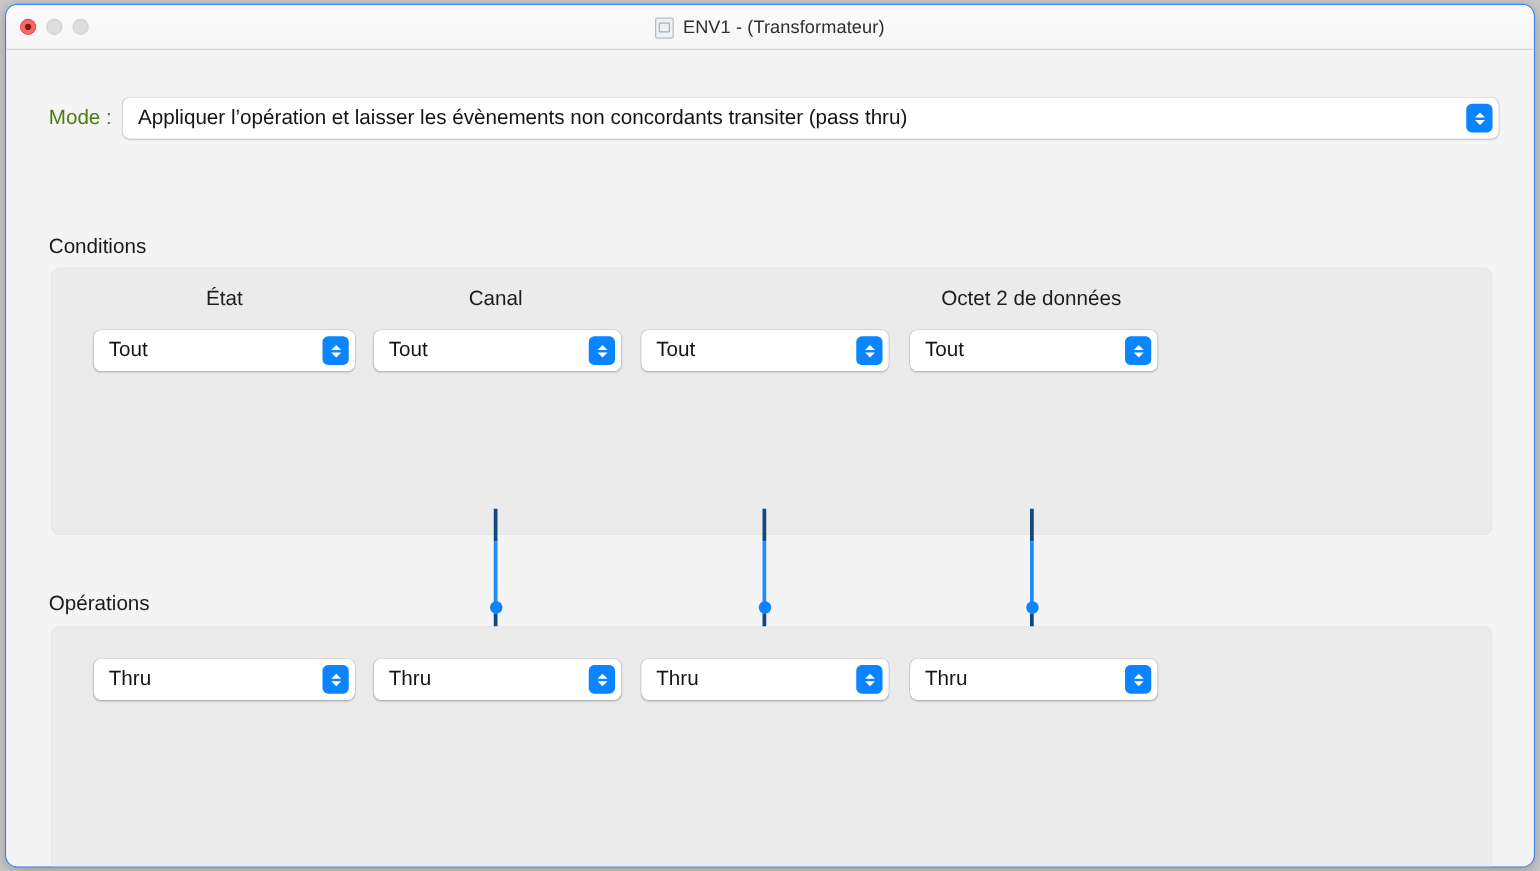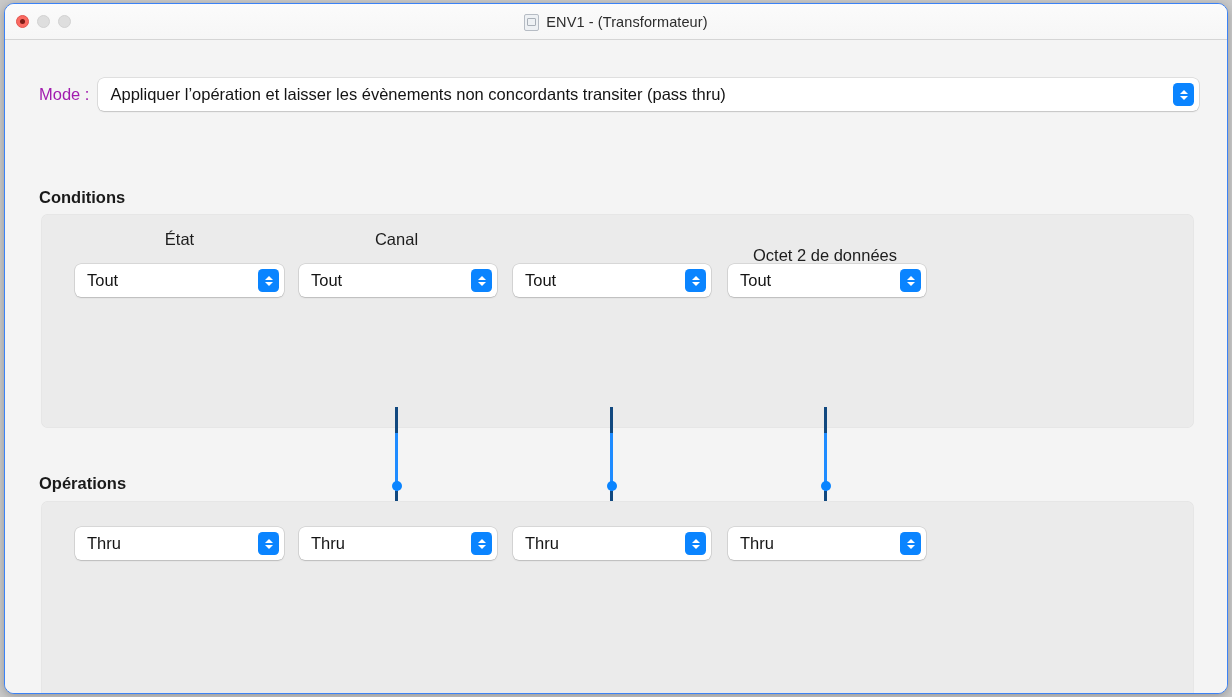--- a/index.html
+++ b/index.html
@@ -117,21 +117,21 @@
   .mode-row {
     position: absolute;
     left: 34px;
     top: 38px;
     right: 28px;
     display: flex;
     align-items: center;
   }
   .mode-label {
     font-size: 16.5px;
-    color: #a21caf;
+    color: #4d7c0f;
     margin-right: 9px;
     white-space: nowrap;
   }
 
   
   .popup {
     position: relative;
     height: 33px;
     background: #ffffff;
     border-radius: 6px;
@@ -170,21 +170,21 @@
   }
   .chev.up { border-bottom: 4.5px solid #ffffff; }
   .chev.down { border-top: 4.5px solid #ffffff; }
 
   .mode-popup { flex: 1; }
 
   
   .section-title {
     position: absolute;
     font-size: 16.5px;
-    font-weight: bold;
+    font-weight: normal;
     color: #1a1a1a;
   }
   #conditions-title { left: 34px; top: 148px; }
   #operations-title { left: 34px; top: 434px; }
 
   
   .panel {
     position: absolute;
     left: 36px;
     right: 33px;
@@ -294,21 +294,21 @@
           <div class="chev down"></div>
         </div>
       </div>
     </div>
 
     <div class="section-title" id="conditions-title">Conditions</div>
     <div class="panel" id="conditions-panel">
 
       <div class="col-head" style="left:258px; width:195px;">Canal</div>
       <div class="col-head" style="left:36px; width:205px;">État</div>
-      <div class="col-head" style="left:686px; width:196px;margin-top:16px;">Octet 2 de données</div>
+      <div class="col-head" style="left:686px; width:196px;">Octet 2 de données</div>
 
       <div class="popup cell-popup" style="left:34px; top:50px; width:209px;">
         <div class="value">Tout</div>
         <div class="chevbox">
           <div class="chev up"></div>
             <div class="chev down"></div>
         </div>
       </div>
 
       <div class="popup cell-popup" style="left:258px; top:50px; width:198px;">

